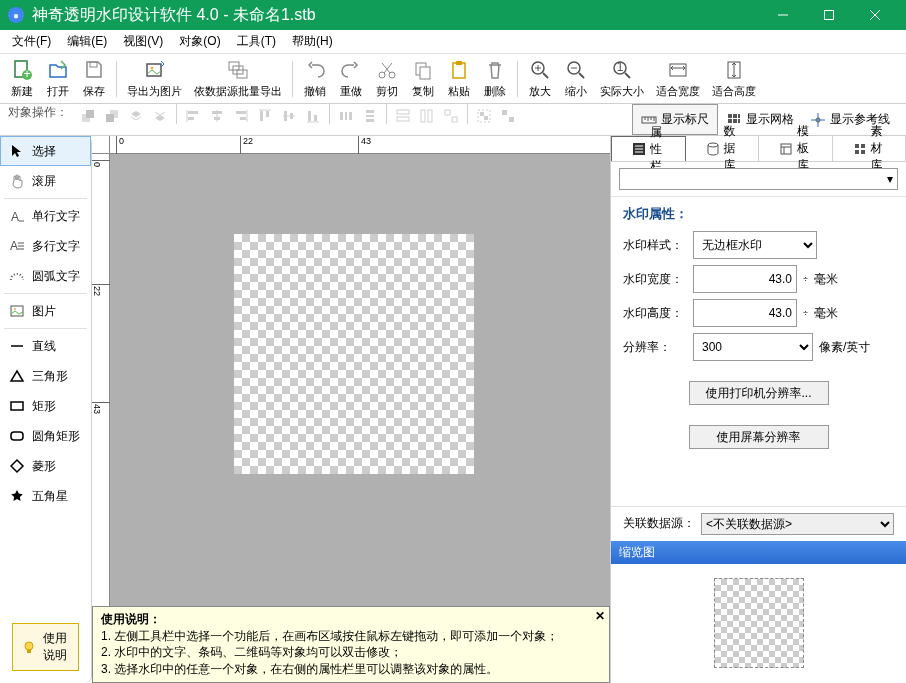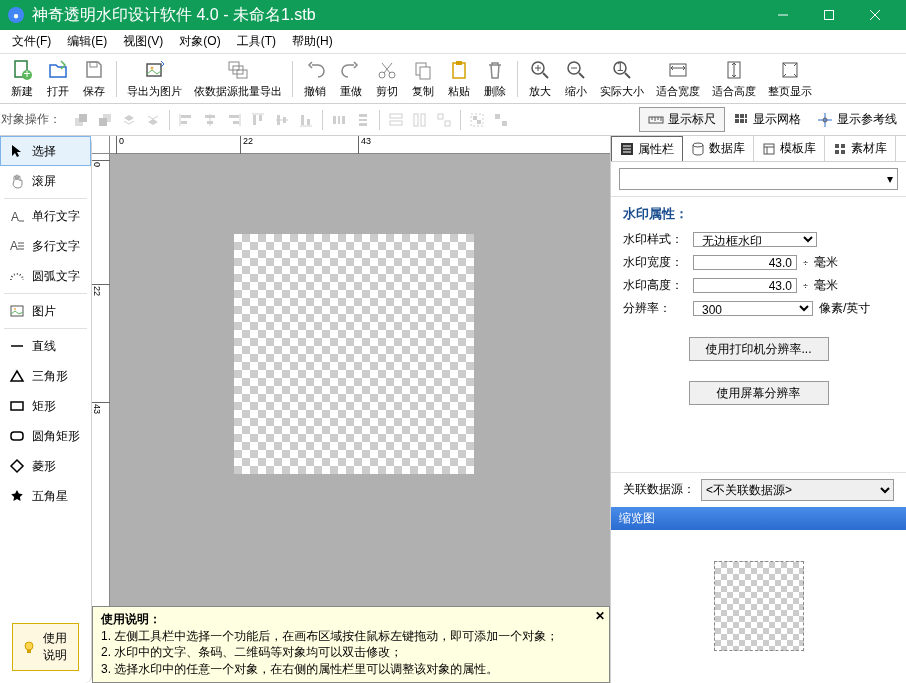--- a/index.html
+++ b/index.html
@@ -17,21 +17,21 @@
 .menubar .menu-item { padding: 3px 8px; cursor: pointer; }
 
 
 .main-toolbar { height: 50px; background: #fff; display: flex; align-items: center; padding: 0 4px; border-bottom: 1px solid #d0d0d0; }
 .main-toolbar .tb-btn { display: flex; flex-direction: column; align-items: center; justify-content: center; padding: 2px 6px; cursor: pointer; min-width: 36px; height: 46px; }
 .main-toolbar .tb-btn .icon { width: 24px; height: 24px; display: flex; align-items: center; justify-content: center; font-size: 18px; }
 .main-toolbar .tb-btn .lbl { font-size: 11px; margin-top: 2px; white-space: nowrap; }
 .main-toolbar .sep { width: 1px; height: 36px; background: #d0d0d0; margin: 0 4px; }
 
 
-.obj-toolbar { height: 32px; background: #fff; display: flex; align-items: center; padding: 0 1px; border-bottom: 1px solid #d0d0d0; gap: 0; }
+.obj-toolbar { height: 32px; background: #fff; display: flex; padding: 0 8px; border-bottom: 1px solid #d0d0d0; gap: 0; }
 .obj-toolbar .lbl { margin-right: 8px; color: #555; }
 .obj-toolbar .ico-btn { width: 24px; height: 24px; display: flex; align-items: center; justify-content: center; cursor: pointer; color: #888; }
 .obj-toolbar .ico-btn.disabled { opacity: 0.4; cursor: default; }
 .obj-toolbar .sep { width: 1px; height: 20px; background: #d0d0d0; margin: 0 4px; }
 .obj-toolbar .spacer { flex: 1; }
 .obj-toolbar .toggle-btn { display: flex; align-items: center; padding: 3px 8px; cursor: pointer; gap: 4px; }
 .obj-toolbar .toggle-btn.active { border: 1px solid #999; background: #f5f5f5; }
 
 
 .main-area { display: flex; height: 547px; }
@@ -59,30 +59,30 @@
 
 
 .hint-box { position: absolute; bottom: 0; left: 0; right: 0; background: #ffffe1; border: 1px solid #888; padding: 4px 8px; font-size: 11px; z-index: 5; }
 .hint-box .close { position: absolute; top: 2px; right: 4px; cursor: pointer; font-weight: bold; }
 .hint-box .hint-title { font-weight: bold; }
 .hint-box .hint-line { line-height: 1.4; }
 
 
 .right-panel { width: 296px; background: #fff; border-left: 1px solid #d0d0d0; display: flex; flex-direction: column; }
 .right-tabs { display: flex; height: 26px; border-bottom: 1px solid #d0d0d0; }
-.right-tabs .tab { display: flex; align-items: center; padding: 0 8px; cursor: pointer; gap: 4px; border-right: 1px solid #d0d0d0; }
+.right-tabs .tab { display: flex; align-items: center; padding: 0 20px; cursor: pointer; gap: 4px; border-right: 1px solid #d0d0d0; }
 .right-tabs .tab.active { border: 1px solid #666; border-bottom: none; background: #fff; }
 .right-panel .combo-row { padding: 6px 8px; }
 .right-panel .combo-row select, .right-panel .combo-row .combo { width: 100%; height: 22px; border: 1px solid #999; background: #fff; }
 
 .prop-section { padding: 8px 12px; border-top: 1px solid #e0e0e0; }
 .prop-title { font-weight: bold; color: #1a4d8f; margin-bottom: 8px; font-size: 13px; }
 .prop-row { display: flex; align-items: center; margin-bottom: 6px; gap: 6px; }
 .prop-row .plabel { width: 64px; }
-.prop-row select, .prop-row input { height: 15px; border: 1px solid #999; padding: 0 4px; background: #fff; }
+.prop-row select, .prop-row input { height: 28px; border: 1px solid #999; padding: 0 4px; background: #fff; }
 .prop-row input.num { width: 104px; text-align: right; }
 .prop-row select.wide { width: 124px; }
 .prop-row .unit { width: 60px; }
 .prop-btn { display: block; width: 140px; height: 24px; margin: 20px auto; border: 1px solid #999; background: #f0f0f0; cursor: pointer; }
 
 .link-row { padding: 6px 12px; display: flex; align-items: center; gap: 6px; border-top: 1px solid #e0e0e0; }
 .link-row select { flex: 1; height: 22px; border: 1px solid #999; }
 
 .thumb-header { background: linear-gradient(#4a8ce8, #2a6cd0); color: #fff; padding: 3px 8px; font-size: 12px; }
 .thumb-area { flex: 1; display: flex; align-items: center; justify-content: center; padding: 12px; }
@@ -276,29 +276,20 @@
     </div>
   <div class="tb-btn">
       <div class="icon">
         <svg width="22" height="22">
           <rect x="5" y="3" width="12" height="16" fill="none" stroke="#555"></rect>
           <path d="M9 6l2-2 2 2M9 16l2 2 2-2" fill="none" stroke="#555"></path>
           <line x1="11" y1="4" x2="11" y2="18" stroke="#555"></line>
         </svg>
       </div>
       <div class="lbl">适合高度</div>
-    </div>
-  <div class="tb-btn">
-      <div class="icon">
-        <svg width="22" height="22">
-          <rect x="4" y="4" width="14" height="14" fill="none" stroke="#555"></rect>
-          <path d="M7 7l-3-3M15 7l3-3M7 15l-3 3M15 15l3 3" stroke="#555"></path>
-        </svg>
-      </div>
-      <div class="lbl">整页显示</div>
     </div>
 </div>
 
 <div class="obj-toolbar">
   <span class="lbl">对象操作：</span>
   <div class="ico-btn disabled">
       <svg width="16" height="16">
         <rect x="2" y="6" width="8" height="8" fill="#aaa"></rect>
         <rect x="6" y="2" width="8" height="8" fill="#666"></rect>
       </svg>

